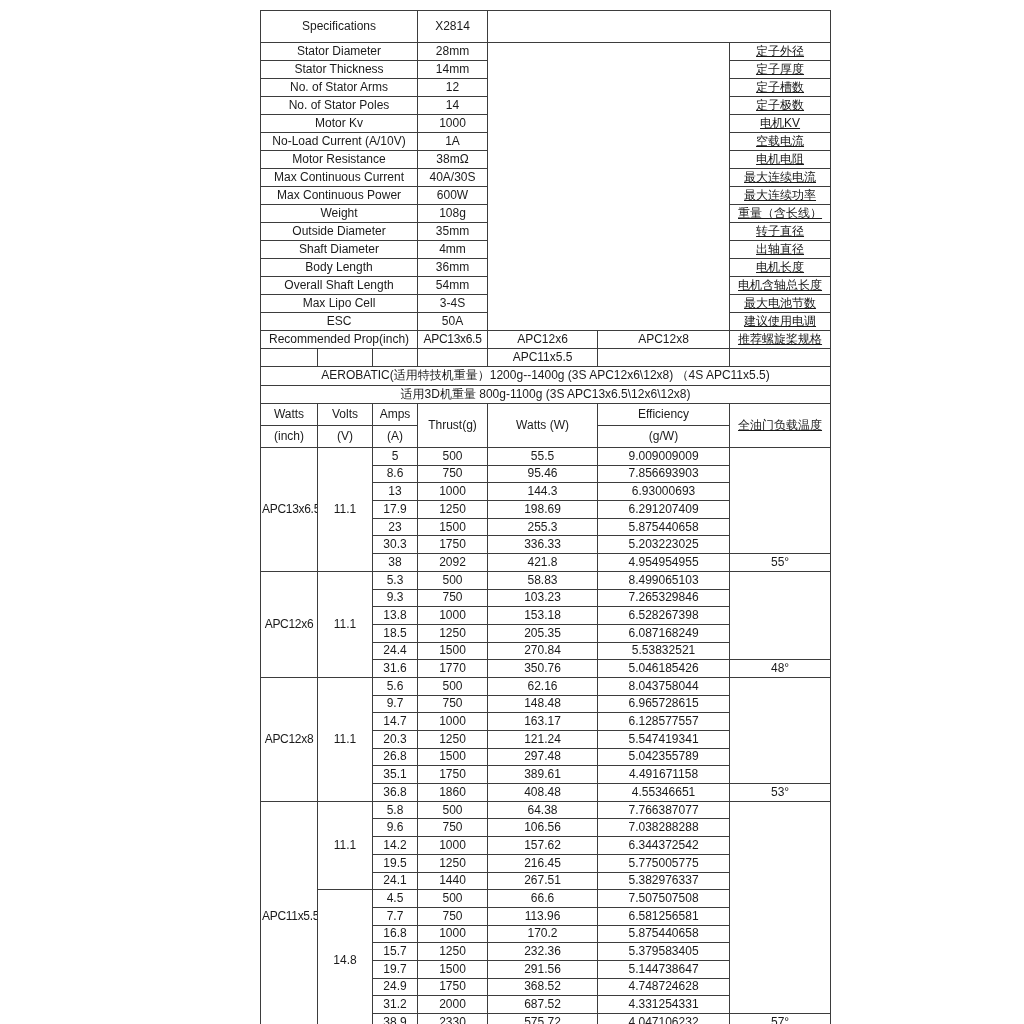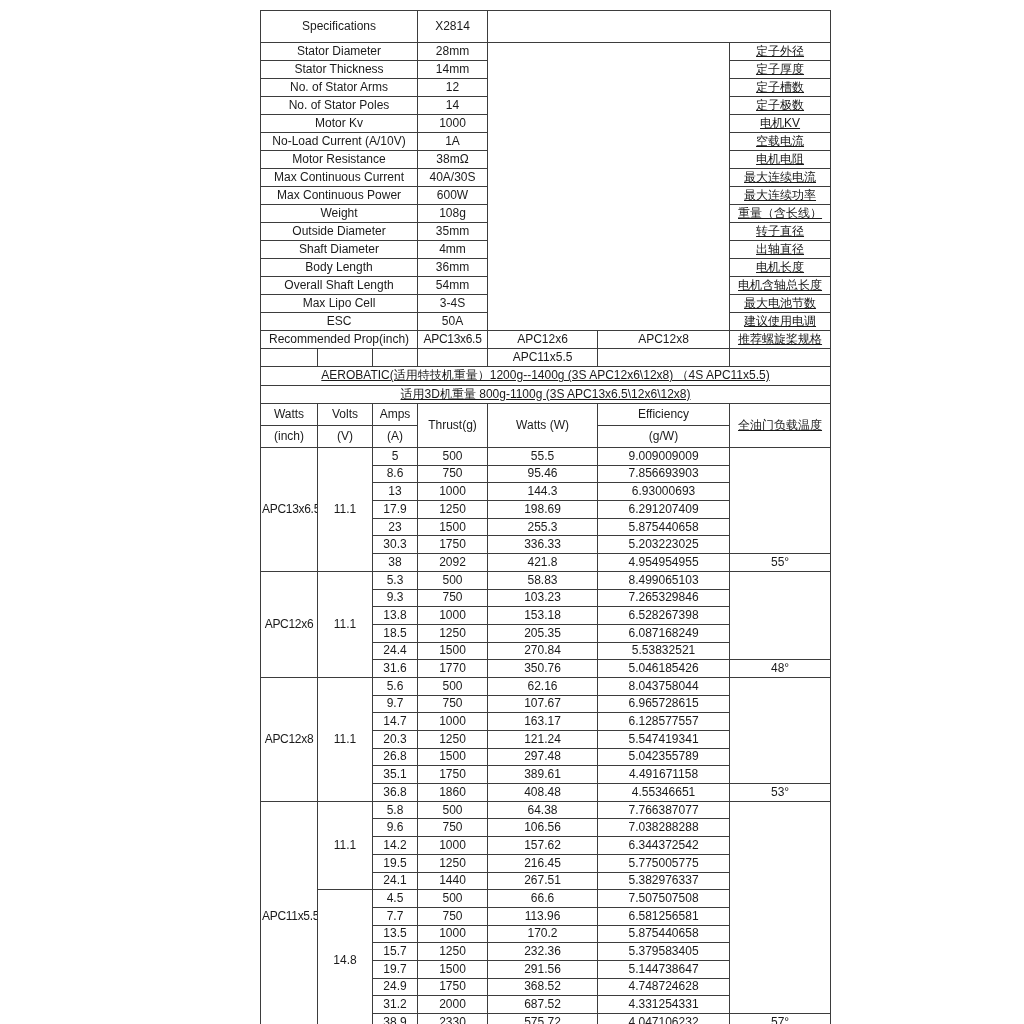--- a/index.html
+++ b/index.html
@@ -36,21 +36,21 @@
   table.grid td.nb {
     border-top: none;
     border-bottom: none;
     border-left: none;
     border-right: none;
   }
   td.prop-cell { font-size: 11px; letter-spacing: -0.3px; }
   td.cn { font-size: 12px; text-decoration: underline; }
   tr.r-title { height: 32px; }
   tr.r-spec  { height: 18px; }
-  tr.r-note  { height: 18.5px; text-decoration: underline; }
+  tr.r-note  { height: 18.5px; }
   tr.r-head  { height: 22px; }
   tr.r-data  { height: 17.7px; }
 </style>
 </head>
 <body>
 
 <div class="sheet">
   <table class="grid">
     <colgroup>
       <col style="width:57px">
@@ -291,21 +291,21 @@
           <td rowspan="7">11.1</td>
           <td>5.6</td>
           <td>500</td>
           <td>62.16</td>
           <td>8.043758044</td>
           <td rowspan="6"></td>
         </tr>
         <tr class="r-data">
           <td>9.7</td>
           <td>750</td>
-          <td>107.67</td>
+          <td>148.48</td>
           <td>6.965728615</td>
         </tr>
         <tr class="r-data">
           <td>14.7</td>
           <td>1000</td>
           <td>163.17</td>
           <td>6.128577557</td>
         </tr>
         <tr class="r-data">
           <td>20.3</td>
@@ -372,21 +372,21 @@
           <td>66.6</td>
           <td>7.507507508</td>
         </tr>
         <tr class="r-data">
           <td>7.7</td>
           <td>750</td>
           <td>113.96</td>
           <td>6.581256581</td>
         </tr>
         <tr class="r-data">
-          <td>13.5</td>
+          <td>16.8</td>
           <td>1000</td>
           <td>170.2</td>
           <td>5.875440658</td>
         </tr>
         <tr class="r-data">
           <td>15.7</td>
           <td>1250</td>
           <td>232.36</td>
           <td>5.379583405</td>
         </tr>

